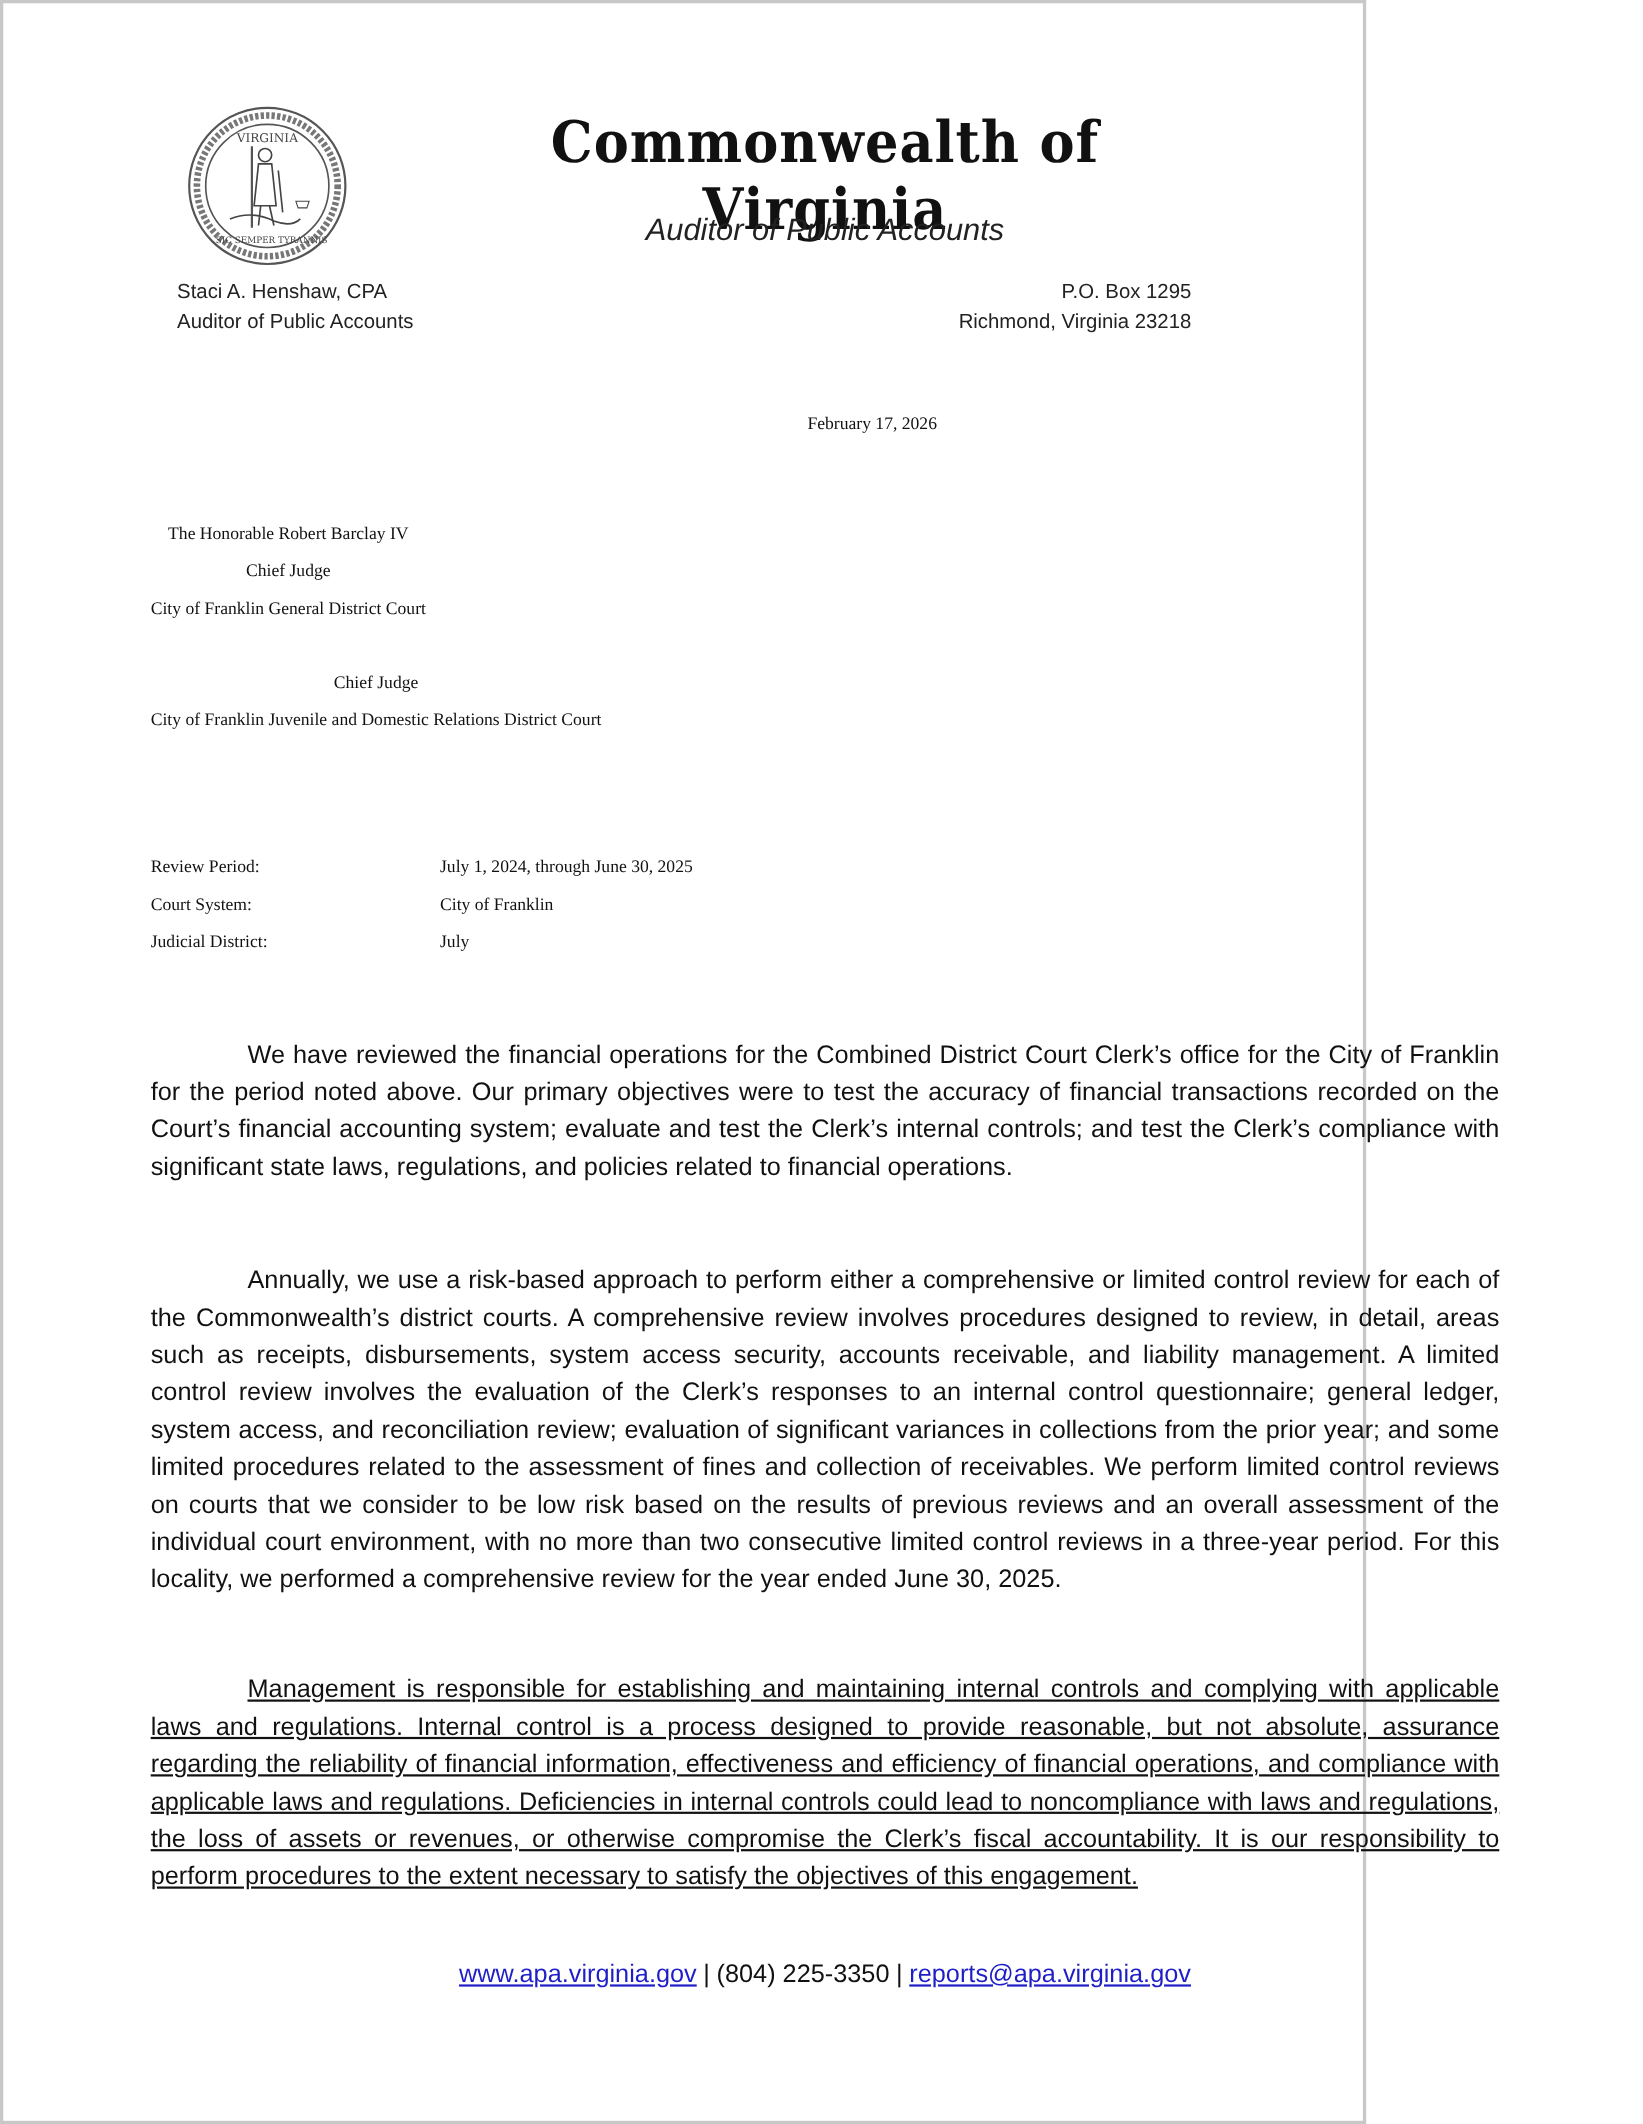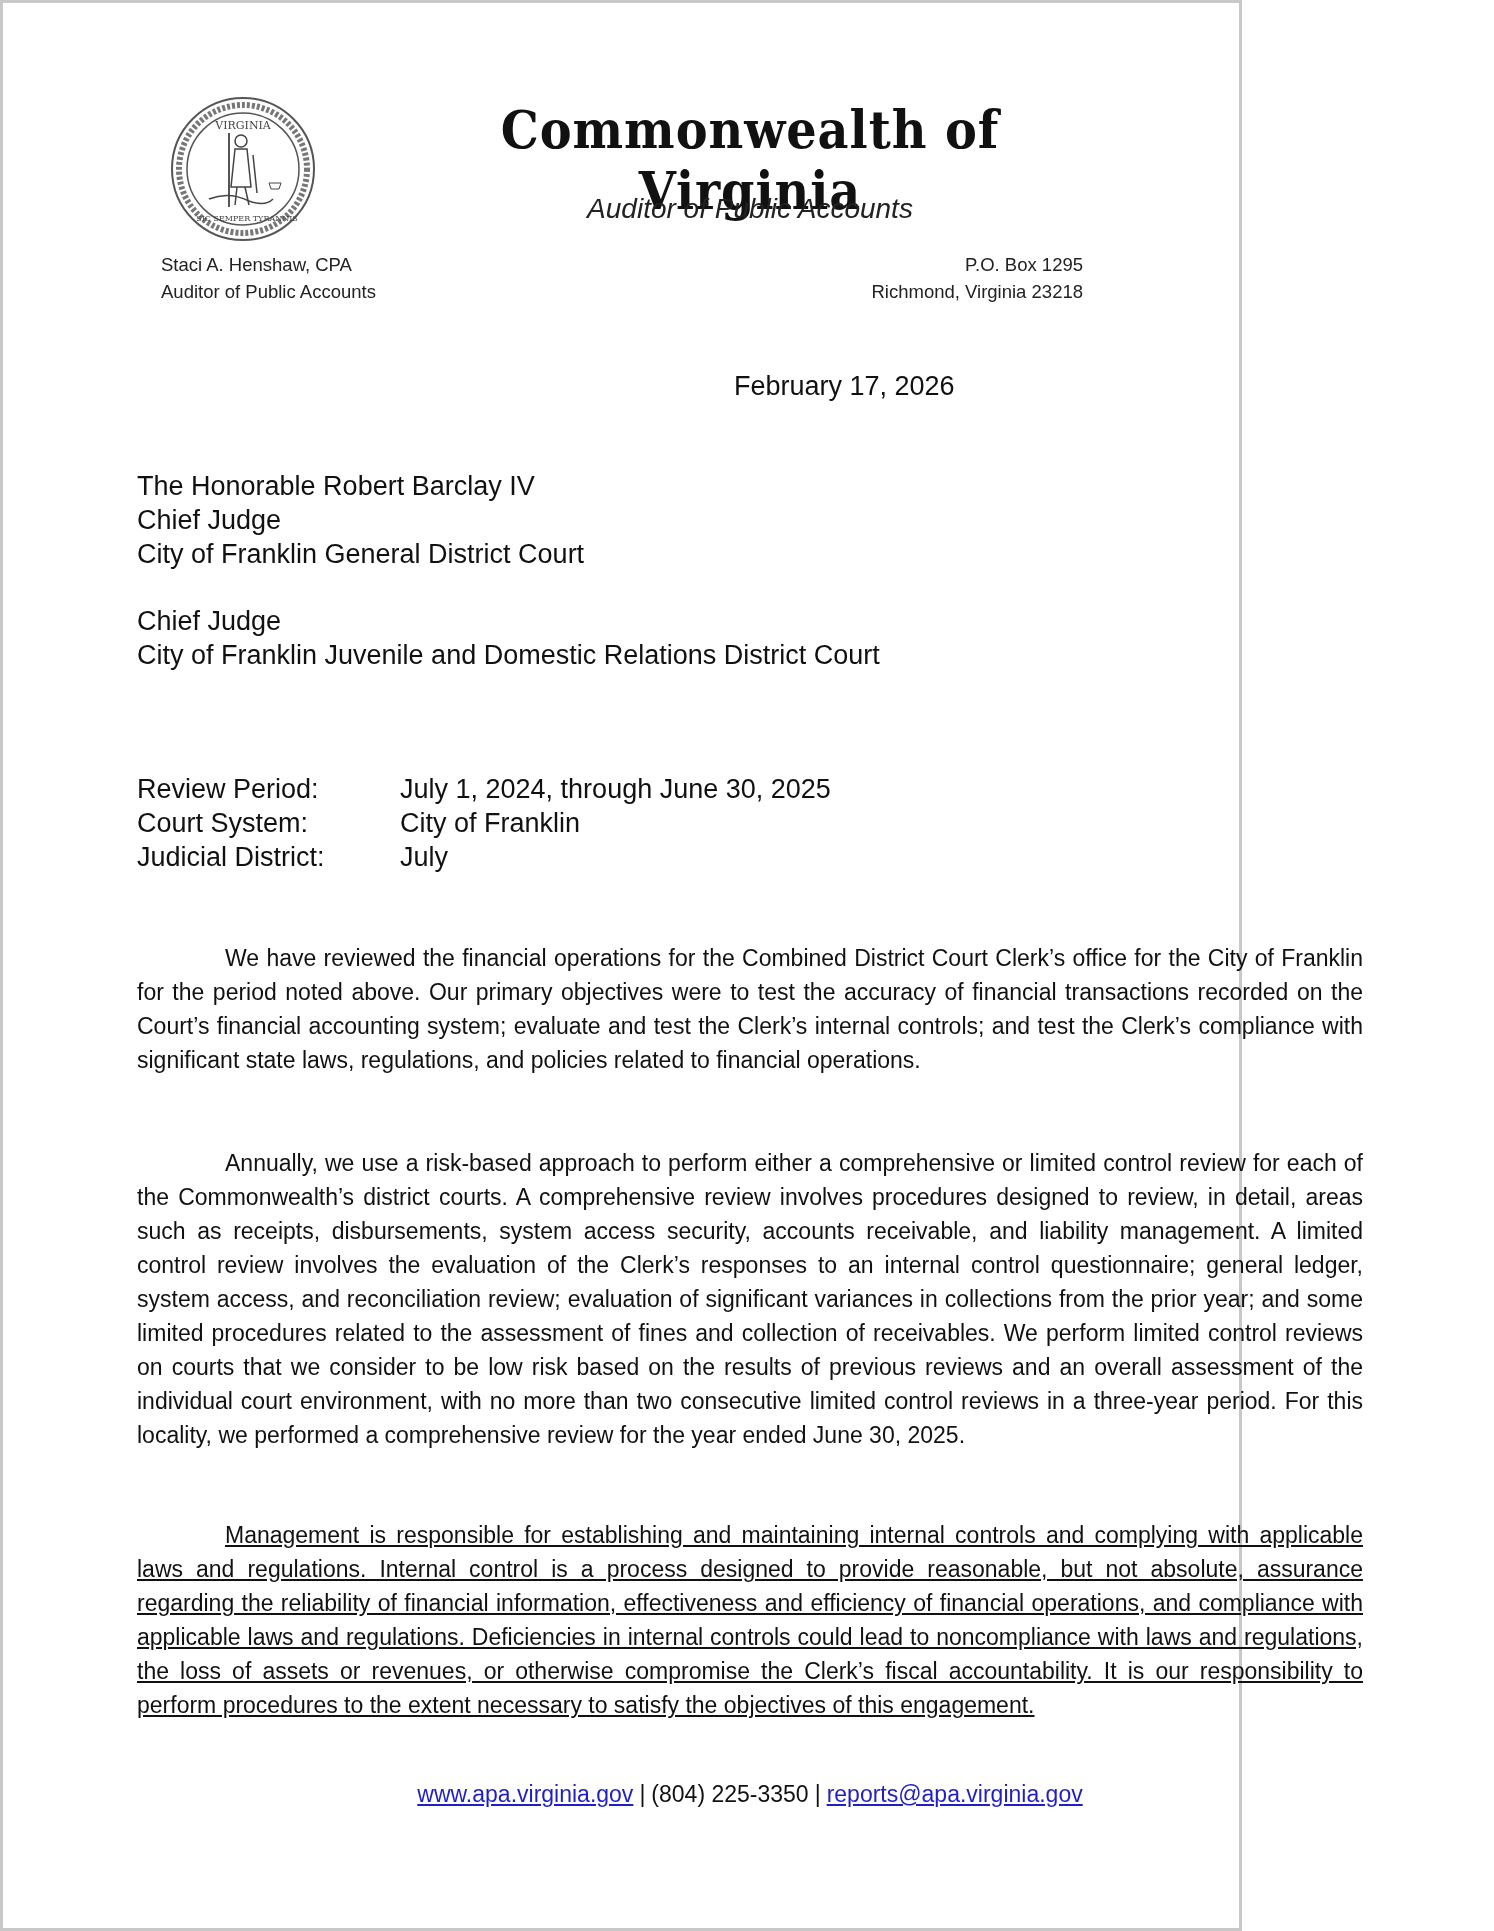--- a/index.html
+++ b/index.html
@@ -16,23 +16,23 @@
     font-family: "DejaVu Serif", serif; font-weight: bold; font-size: 52px; letter-spacing: 1px;
     transform: scaleX(0.92); transform-origin: center;
   }
   .subtitle {
     position: absolute; left: 380px; width: 734px; top: 190px; text-align: center;
     font-style: italic; font-size: 28px; color: #222;
   }
   .hdr { font-size: 18.5px; line-height: 27px; color: #222; }
   .hdr-left { left: 158px; top: 248px; }
   .hdr-right { right: 156px; top: 248px; text-align: right; }
-  .body-text { font-size: 27px; line-height: 34px; color: #111; }
+  .body-text { font-size: 16px; line-height: 34px; color: #111; font-family: Liberation Serif, serif; }
   .date { left: 731px; top: 366px; }
-  .addr { left: 134px; }
+  .addr { left: 134px; text-align: center; }
   .addr1 { top: 466px; }
   .addr2 { top: 601px; }
   .meta { left: 134px; top: 769px; }
   .meta-row { display: flex; height: 34px; }
   .meta-label { width: 263px; }
   .para {
     position: absolute; left: 134px; width: 1226px; text-align: justify;
     font-size: 23px; line-height: 34px; color: #111; margin: 0;
   }
   .para .indent { display: inline-block; width: 88px; }

